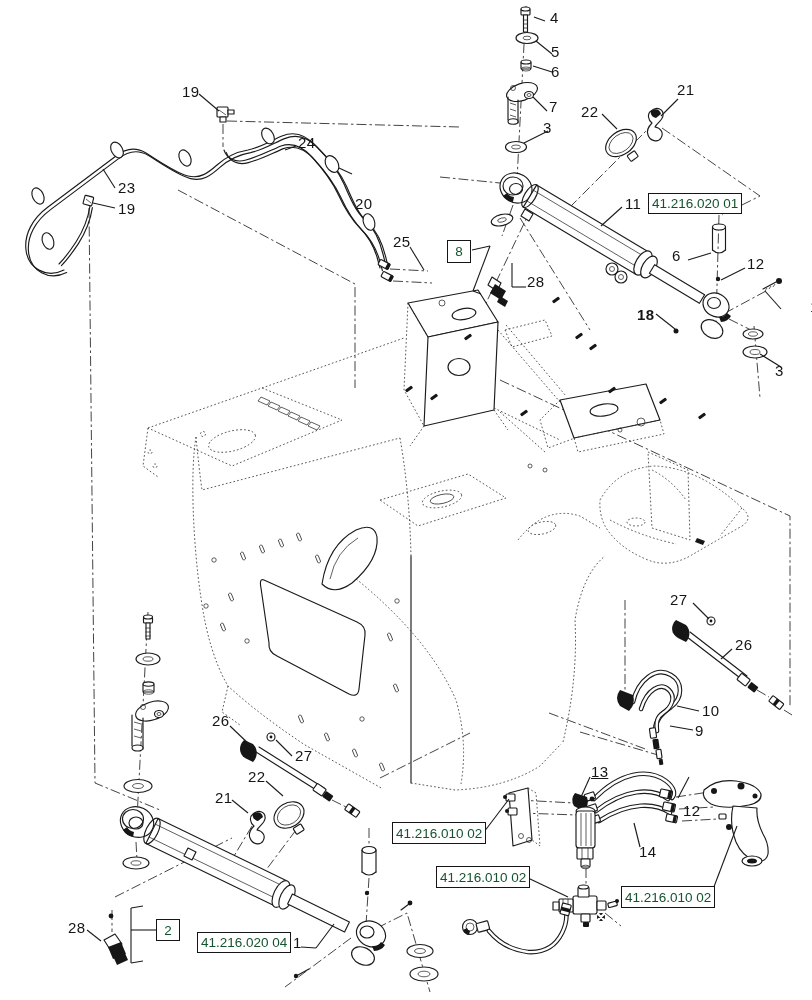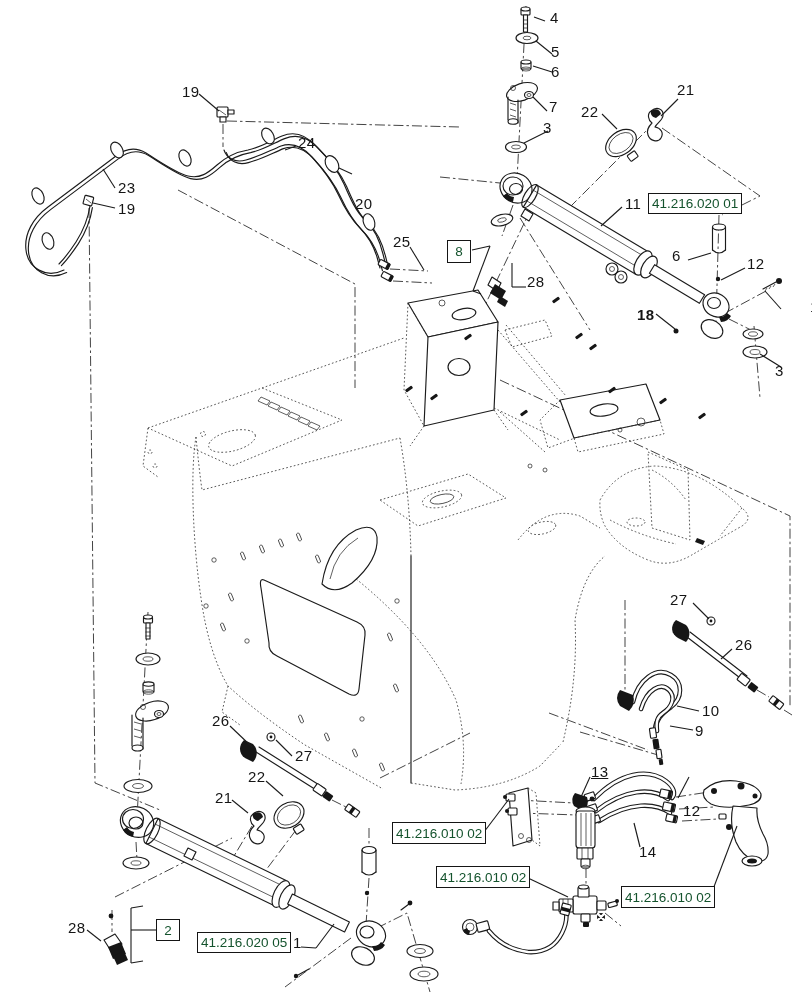--- a/index.html
+++ b/index.html
@@ -582,21 +582,21 @@
       <div class="num" style="left: 212px; top: 713px;">26</div>
       <div class="num" style="left: 295px; top: 748px;">27</div>
       <div class="num" style="left: 248px; top: 769px;">22</div>
       <div class="num" style="left: 215px; top: 790px;">21</div>
       <div class="num" style="left: 591px; top: 764px; text-decoration: underline;">13</div>
       <div class="num" style="left: 683px; top: 764px; margin-top: 39px;">12</div>
       <div class="num" style="left: 639px; top: 844px;">14</div>
       <div class="num" style="left: 68px; top: 920px;">28</div>
       <div class="num" style="left: 293px; top: 935px;">1</div>
       <div class="refbox" style="left: 648px; top: 193px; min-width: 94px; height: 21px;">41.216.020 01</div>
-      <div class="refbox" style="left: 197px; top: 932px; min-width: 94px; height: 21px;">41.216.020 05</div>
+      <div class="refbox" style="left: 197px; top: 932px; min-width: 94px; height: 21px;">41.216.020 04</div>
       <div class="refbox" style="left: 447px; top: 240px; min-width: 24px; height: 23px;">8</div>
       <div class="refbox" style="left: 156px; top: 919px; min-width: 24px; height: 22px;">2</div>
       <div class="refbox" style="left: 392px; top: 822px; min-width: 92px; height: 22px;">41.216.010 02</div>
       <div class="refbox" style="left: 436px; top: 866px; min-width: 92px; height: 22px;">41.216.010 02</div>
       <div class="refbox" style="left: 621px; top: 886px; min-width: 92px; height: 22px;">41.216.010 02</div>
     </div>
 
 </div>
 
 </body></html>

